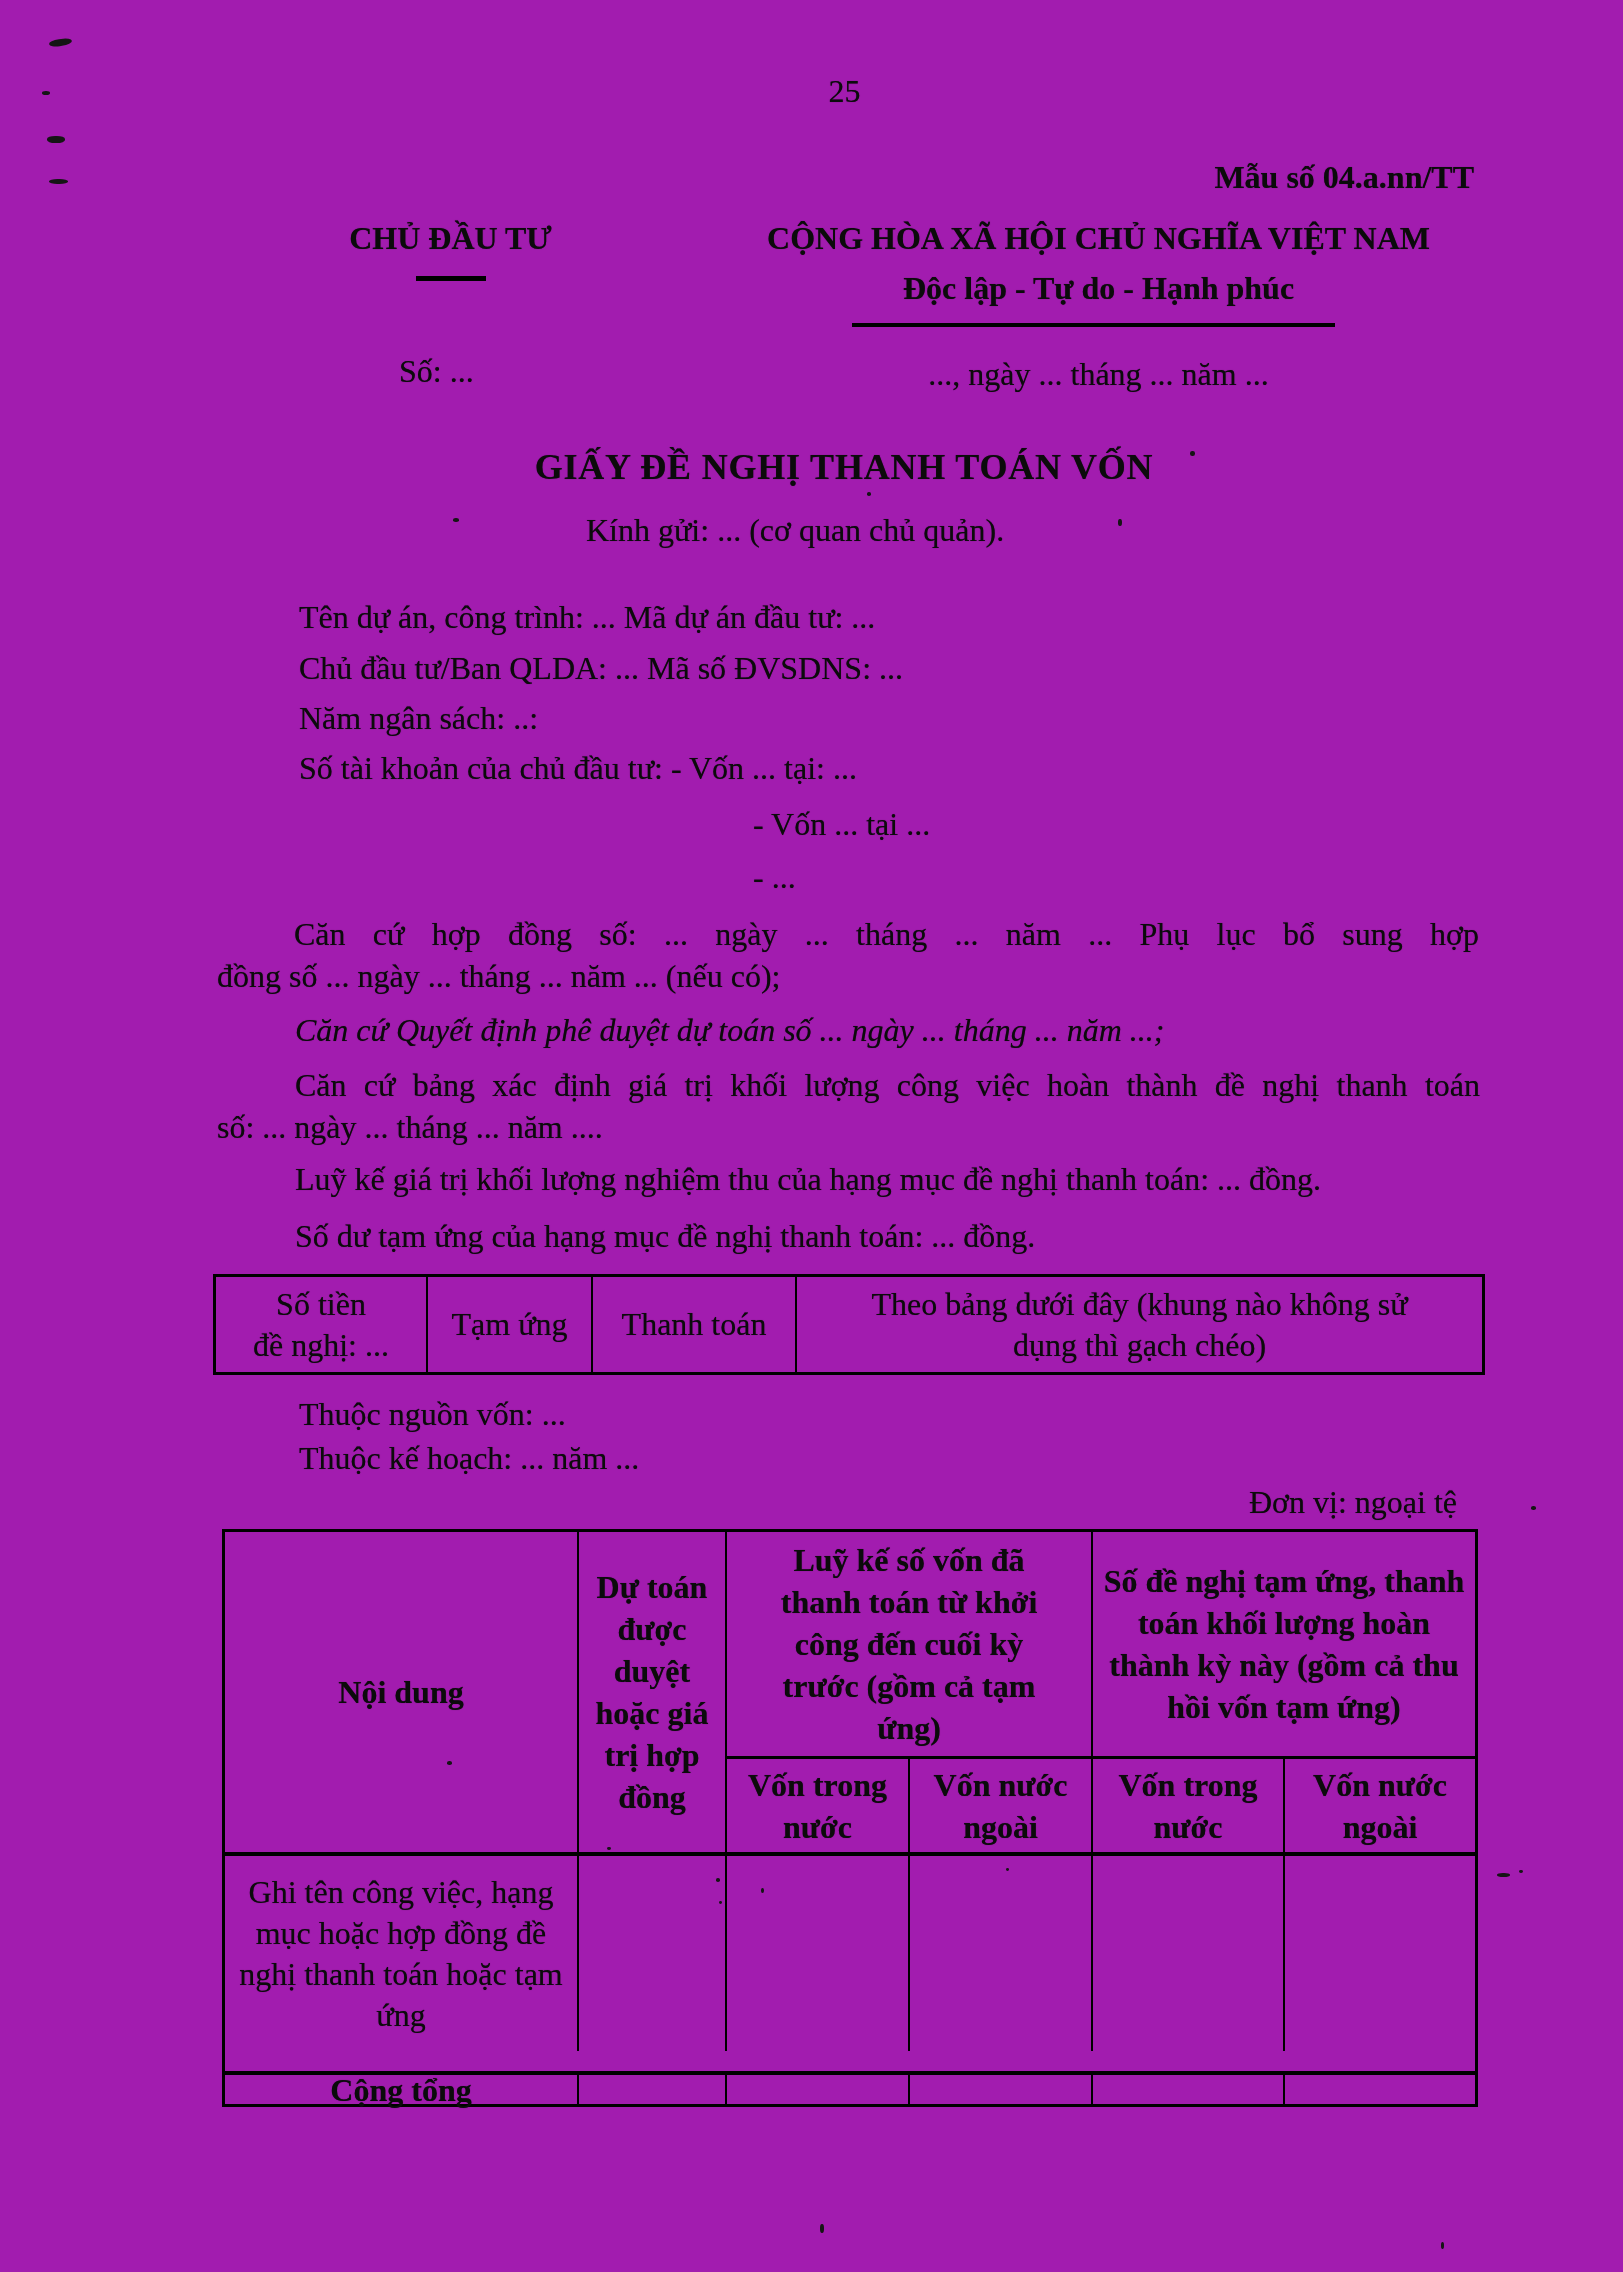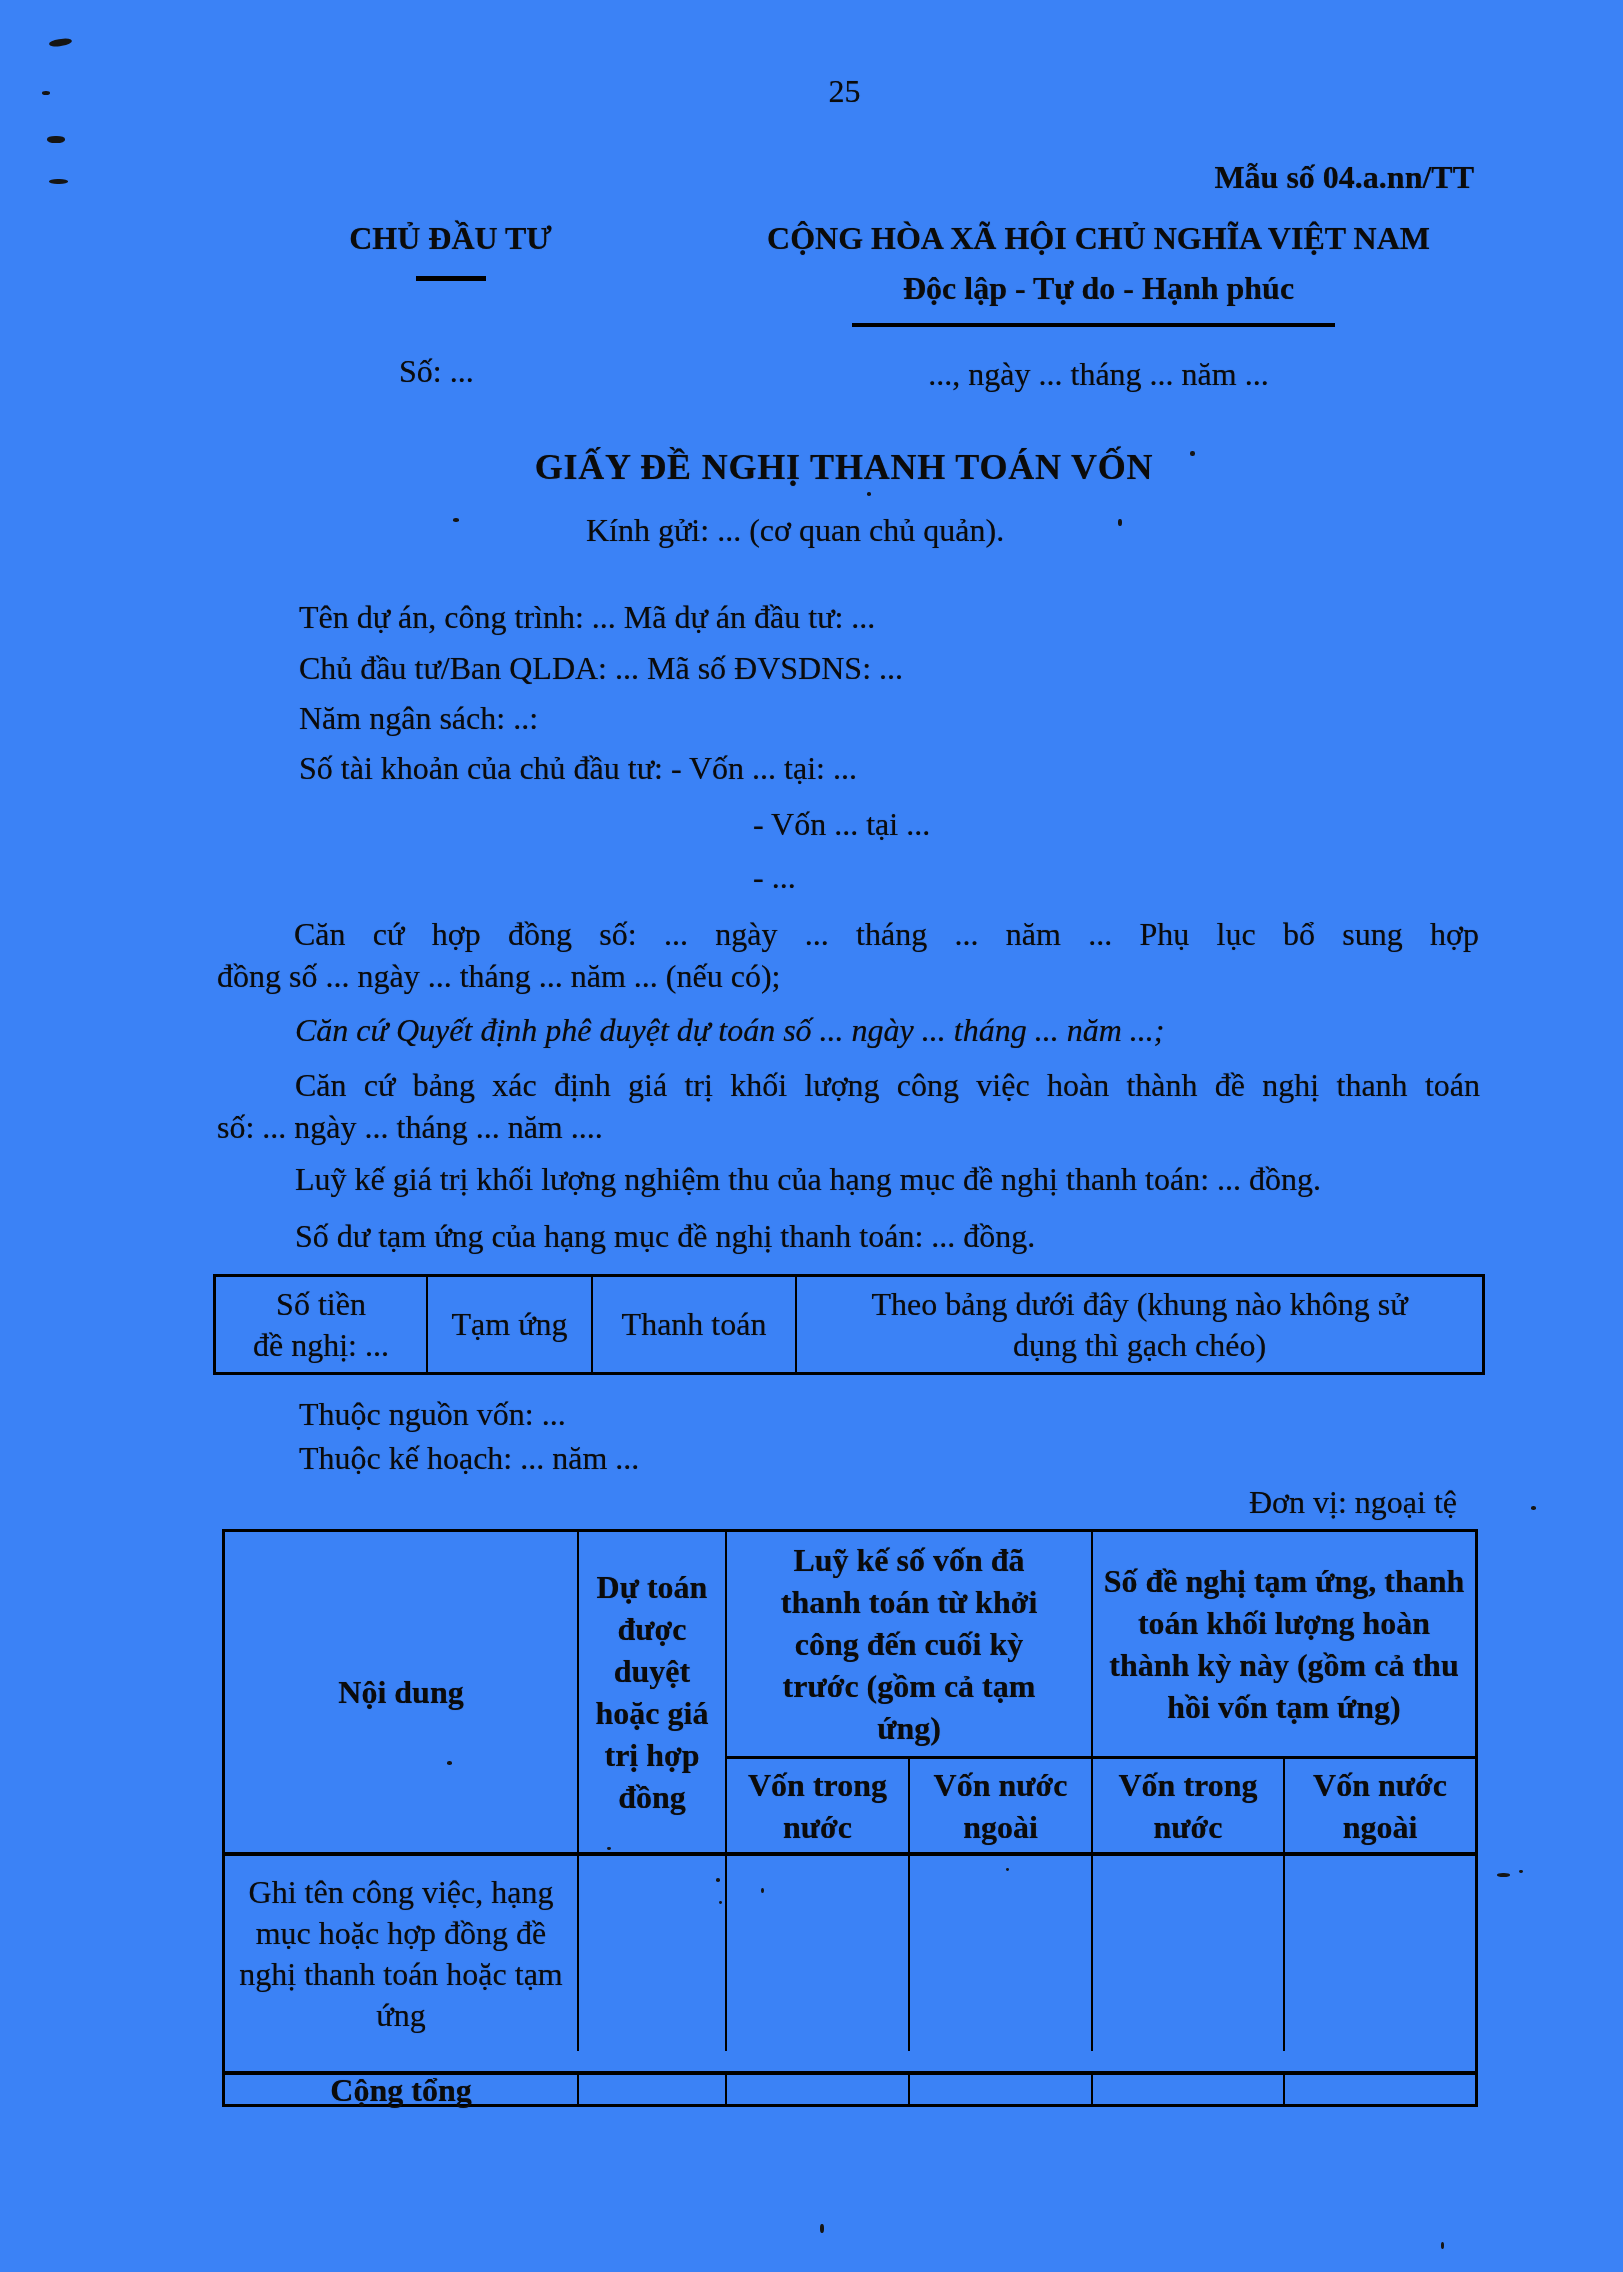--- a/index.html
+++ b/index.html
@@ -1,16 +1,16 @@
 <!DOCTYPE html>
 <html style="font-size:13px"><head>
 <meta charset="utf-8">
 <style>
   html,body{margin:0;padding:0;background:#e8e8e8;}
-  #page{position:relative;width:1623px;height:2273px;background:#3b82f6;overflow:hidden;
+  #page{position:relative;width:1623px;height:2273px;background:#a21caf;overflow:hidden;
         font-family:"Liberation Serif","DejaVu Serif",serif;color:#0b0b0b;
         text-shadow:0 0 0.8px rgba(0,0,0,.55);}
   .abs{position:absolute;}
   .t{font-size:32px;line-height:1.25;white-space:nowrap;}
   .b{font-weight:bold;}
   .i{}
   .ctr{text-align:center;}
   .rgt{text-align:right;}
   .wrap{white-space:normal;}
   .just{white-space:normal;text-align:justify;text-align-last:justify;}

